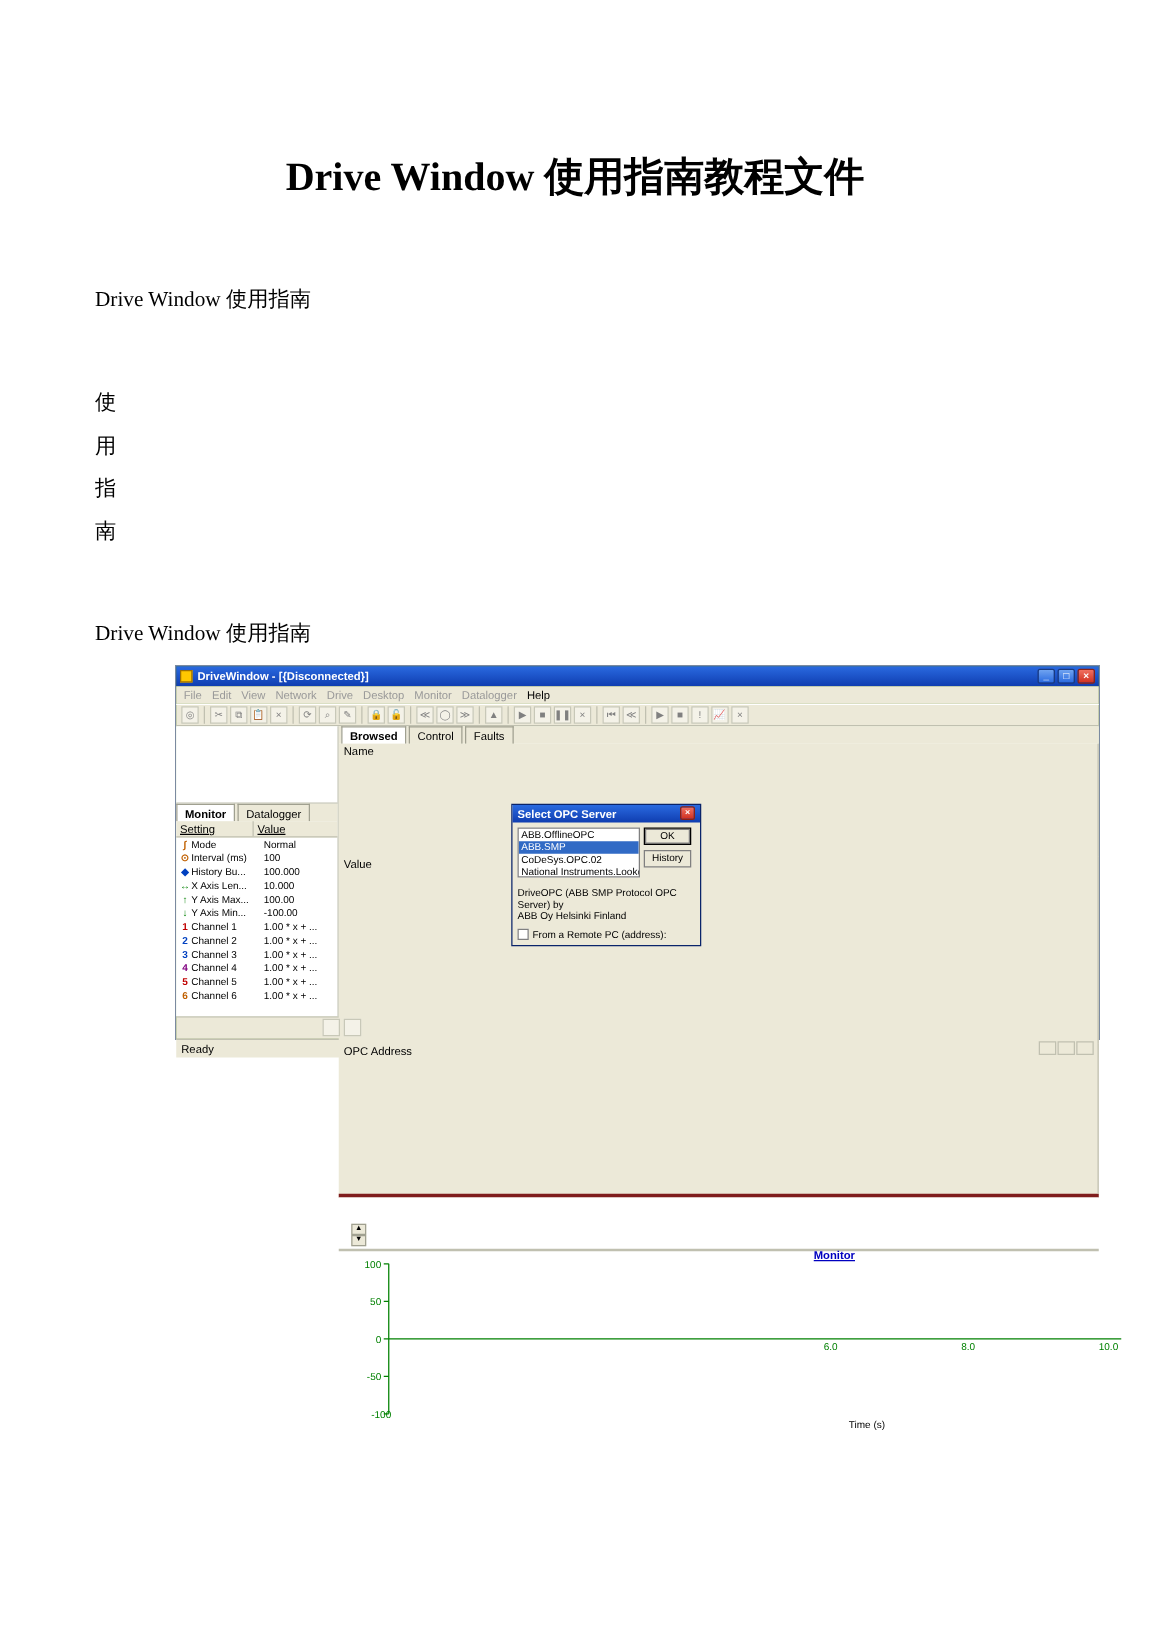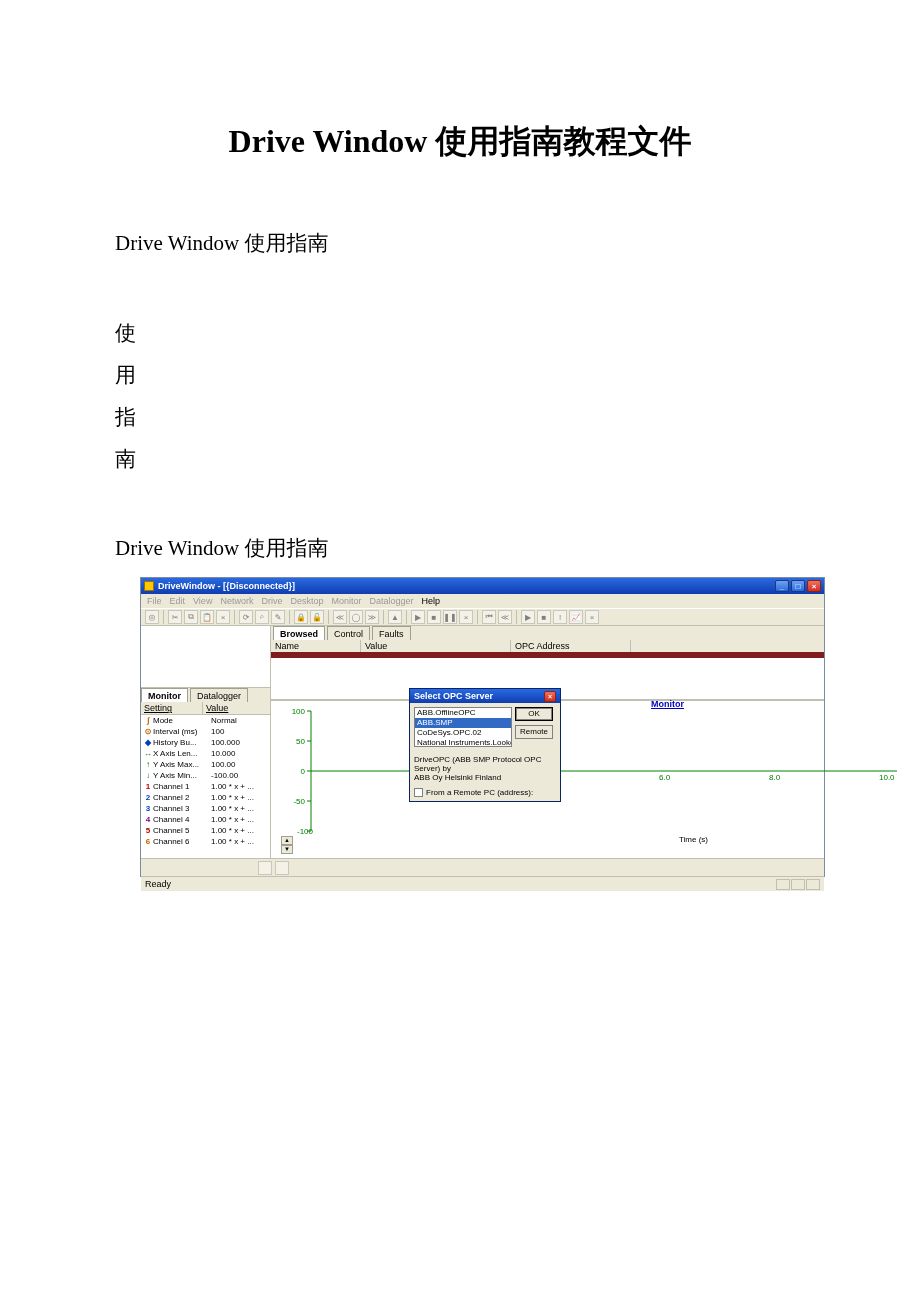--- a/index.html
+++ b/index.html
@@ -13,43 +13,43 @@
   }
   .doc-title {
     text-align: center;
     font-size: 32px;
     font-weight: bold;
     margin-top: 120px;
     margin-bottom: 60px;
     font-family: "Times New Roman", "SimSun", serif;
   }
   .body-text {
-    font-size: 21px;
-    margin-left: 115px;
+    font-size: 17px;
+    margin-left: 76px;
     margin-right: 100px;
     line-height: 1.9;
     font-family: "Times New Roman", "SimSun", serif;
   }
   .line { margin-bottom: 6px; }
   .vert-group .line { margin-bottom: 2px; }
   .gap-large { margin-top: 50px; }
   .watermark {
     position: absolute;
     font-size: 44px;
     color: #d0d0d0;
     font-family: Arial, sans-serif;
     font-weight: 400;
     left: 260px;
     top: 726px;
     letter-spacing: 1px;
     pointer-events: none;
   }
 
   .app-window {
-    width: 685px;
+    width: 740px;
     height: 300px;
     margin-left: 140px;
     margin-top: 8px;
     border: 1px solid #7b8aa0;
     background: #4d7c0f;
     font-family: Tahoma, Arial, sans-serif;
     font-size: 9px;
     position: relative;
   }
   .titlebar {
@@ -125,21 +125,22 @@
   .ic-red { color: #c00000; font-weight: bold; }
   .ic-blue { color: #0040c0; font-weight: bold; }
   .ic-green { color: #008000; font-weight: bold; }
   .ic-purple { color: #800080; font-weight: bold; }
   .ic-orange { color: #c06000; font-weight: bold; }
 
   .right-panel { flex: 1; display: flex; flex-direction: column; }
   .right-tabs { display: flex; height: 14px; background: #ece9d8; padding-left: 2px; }
   .grid-header {
     display: flex; font-size: 9px; background: #ece9d8;
-    border-bottom: 6px solid #7f1d1d;
+    border-bottom: 3px solid #7f1d1d;
+    flex-direction: column;
   }
   .gh-name { flex: 0 0 90px; padding: 1px 4px; border-right: 1px solid #c0c0b0; }
   .gh-value { flex: 0 0 150px; padding: 1px 4px; border-right: 1px solid #c0c0b0; }
   .gh-opc { flex: 0 0 120px; padding: 1px 4px; border-right: 1px solid #c0c0b0; }
   .gh-rest { flex: 1; }
 
   .chart-area {
     flex: 1; position: relative; background: #fff;
     border-top: 1px solid #c0c0b0;
   }
@@ -432,21 +433,21 @@
     <div class="dlg-body">
       <div style="display:flex;">
         <div class="dlg-list" id="dlg-list">
             <div>ABB.OfflineOPC</div>
             <div class="sel">ABB.SMP</div>
             <div>CoDeSys.OPC.02</div>
             <div>National Instruments.Lookout</div>
           </div>
         <div class="dlg-btns">
           <div class="dlg-btn default">OK</div>
-          <div class="dlg-btn">Remote</div>
+          <div class="dlg-btn">History</div>
         </div>
       </div>
       <div class="dlg-desc">
         <div>DriveOPC (ABB SMP Protocol OPC Server) by</div>
         <div>ABB Oy Helsinki Finland</div>
       </div>
       <div class="dlg-check">
         <div class="cb"></div>
         <span>From a Remote PC (address):</span>
       </div>

